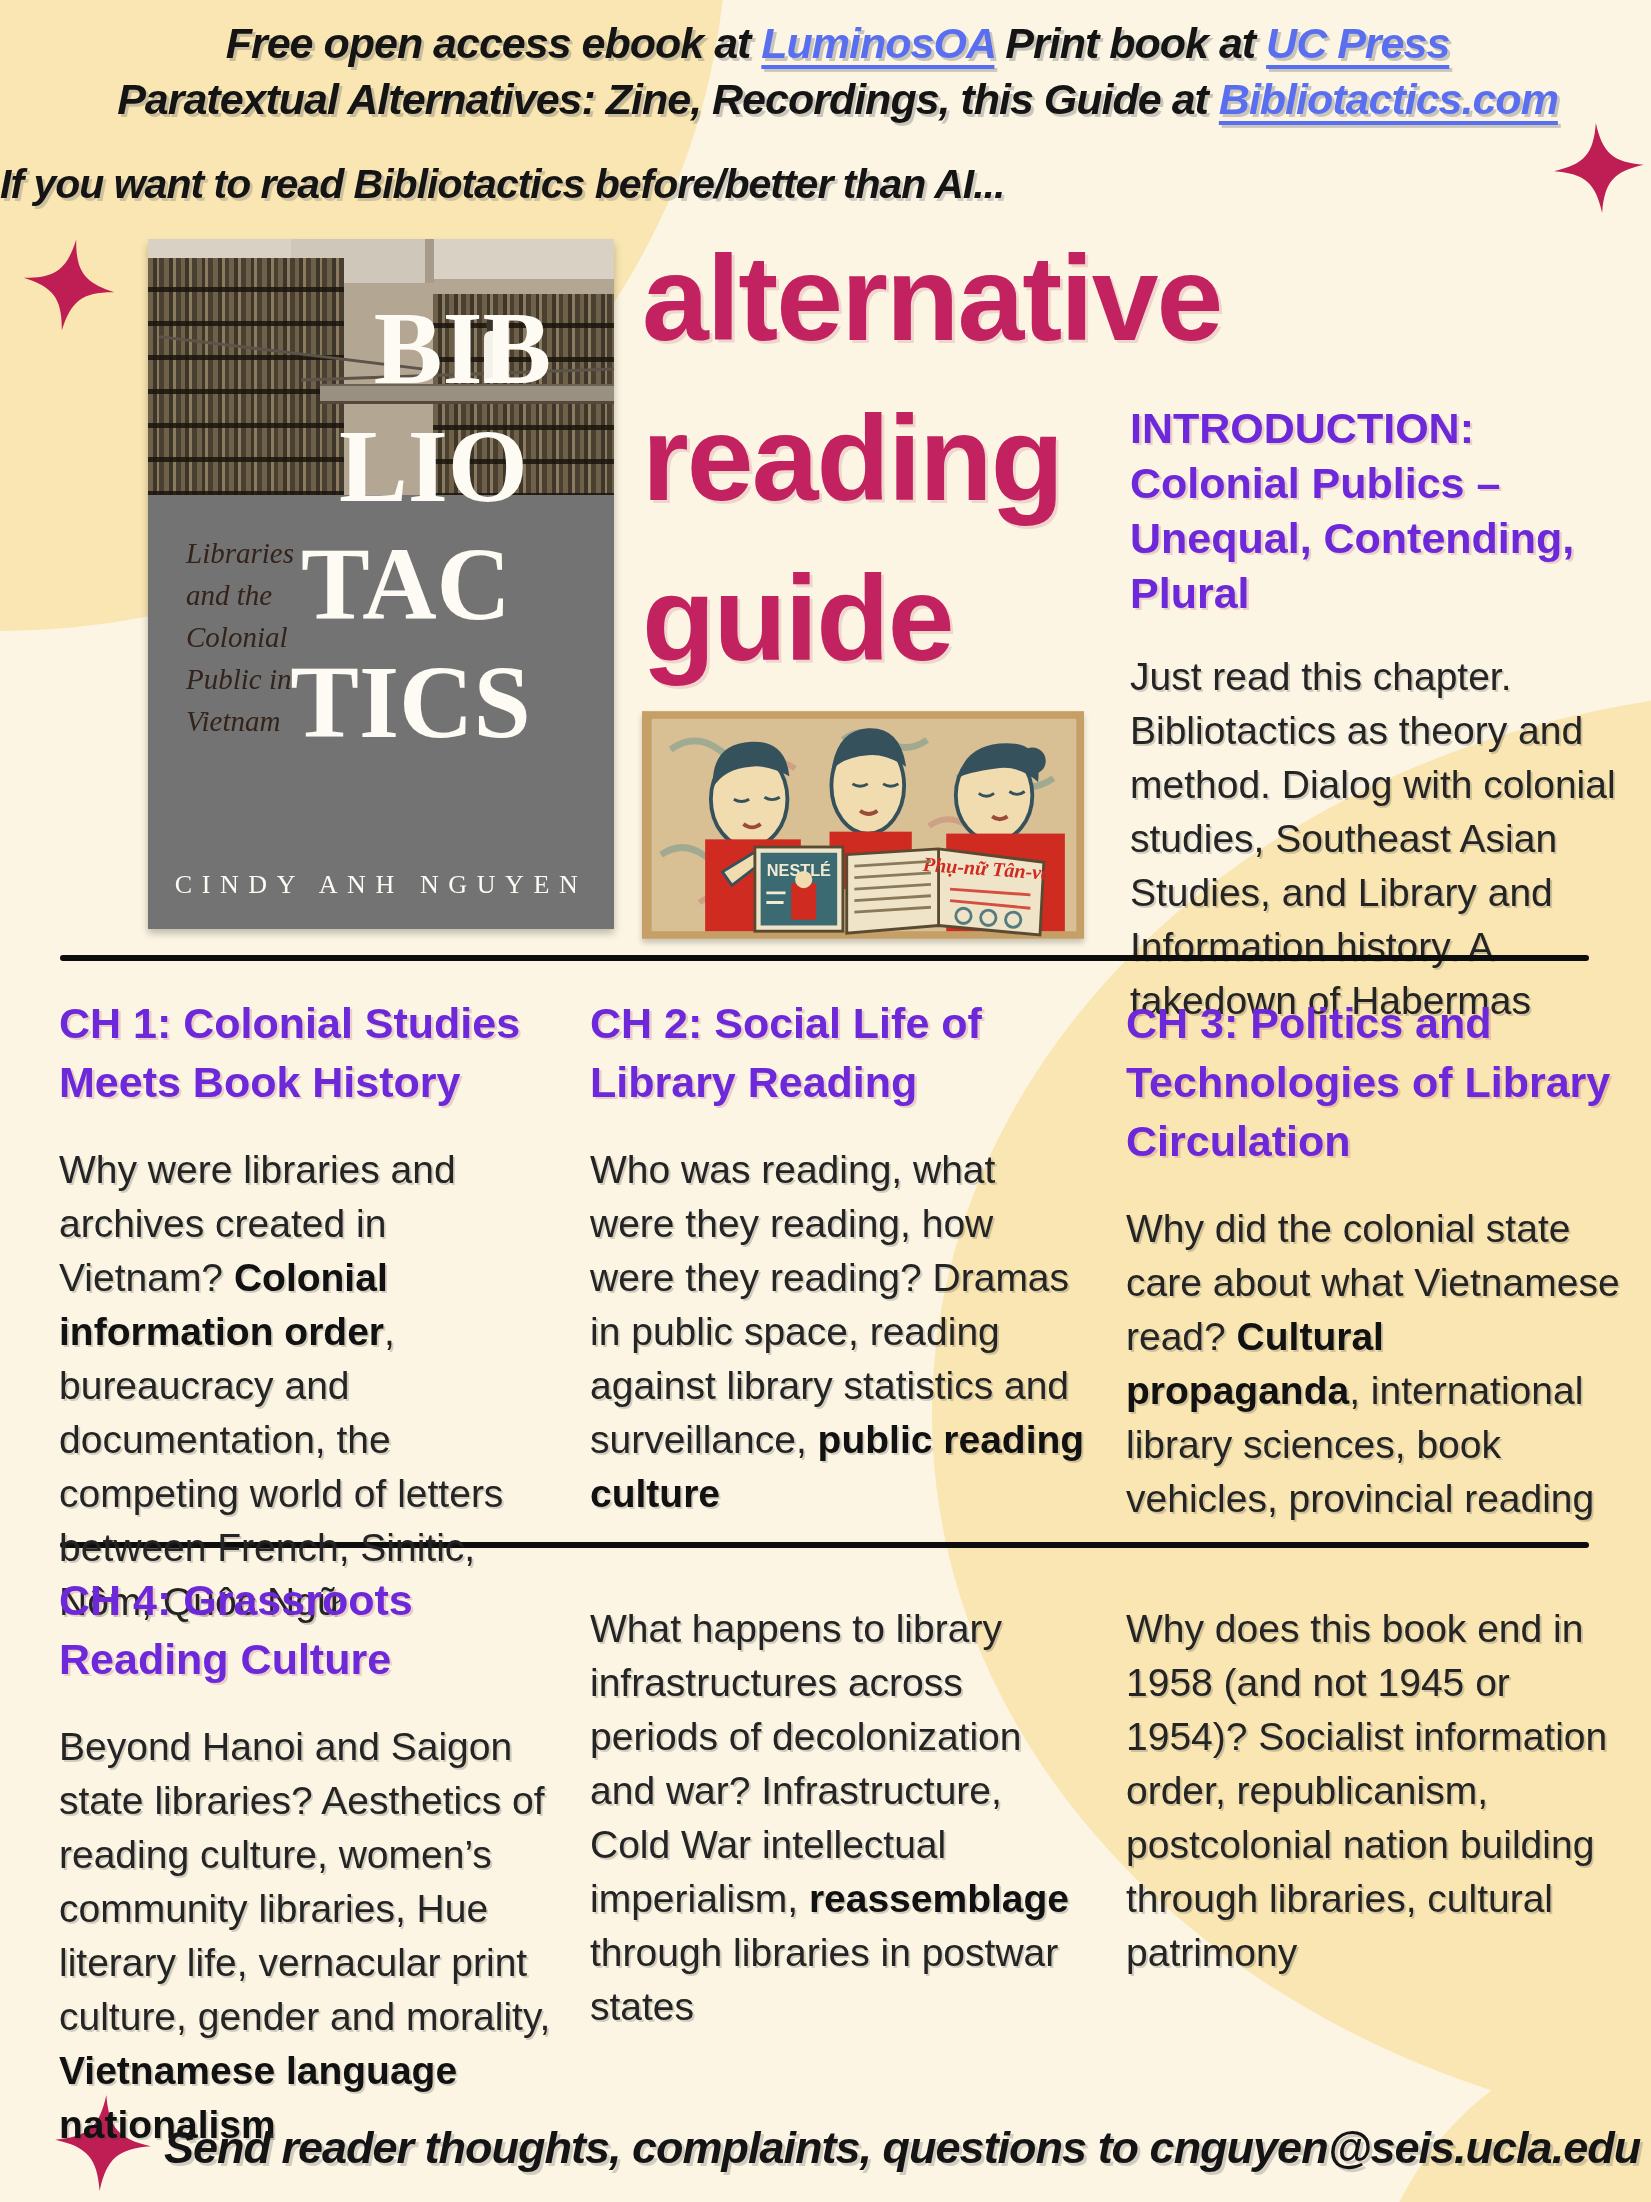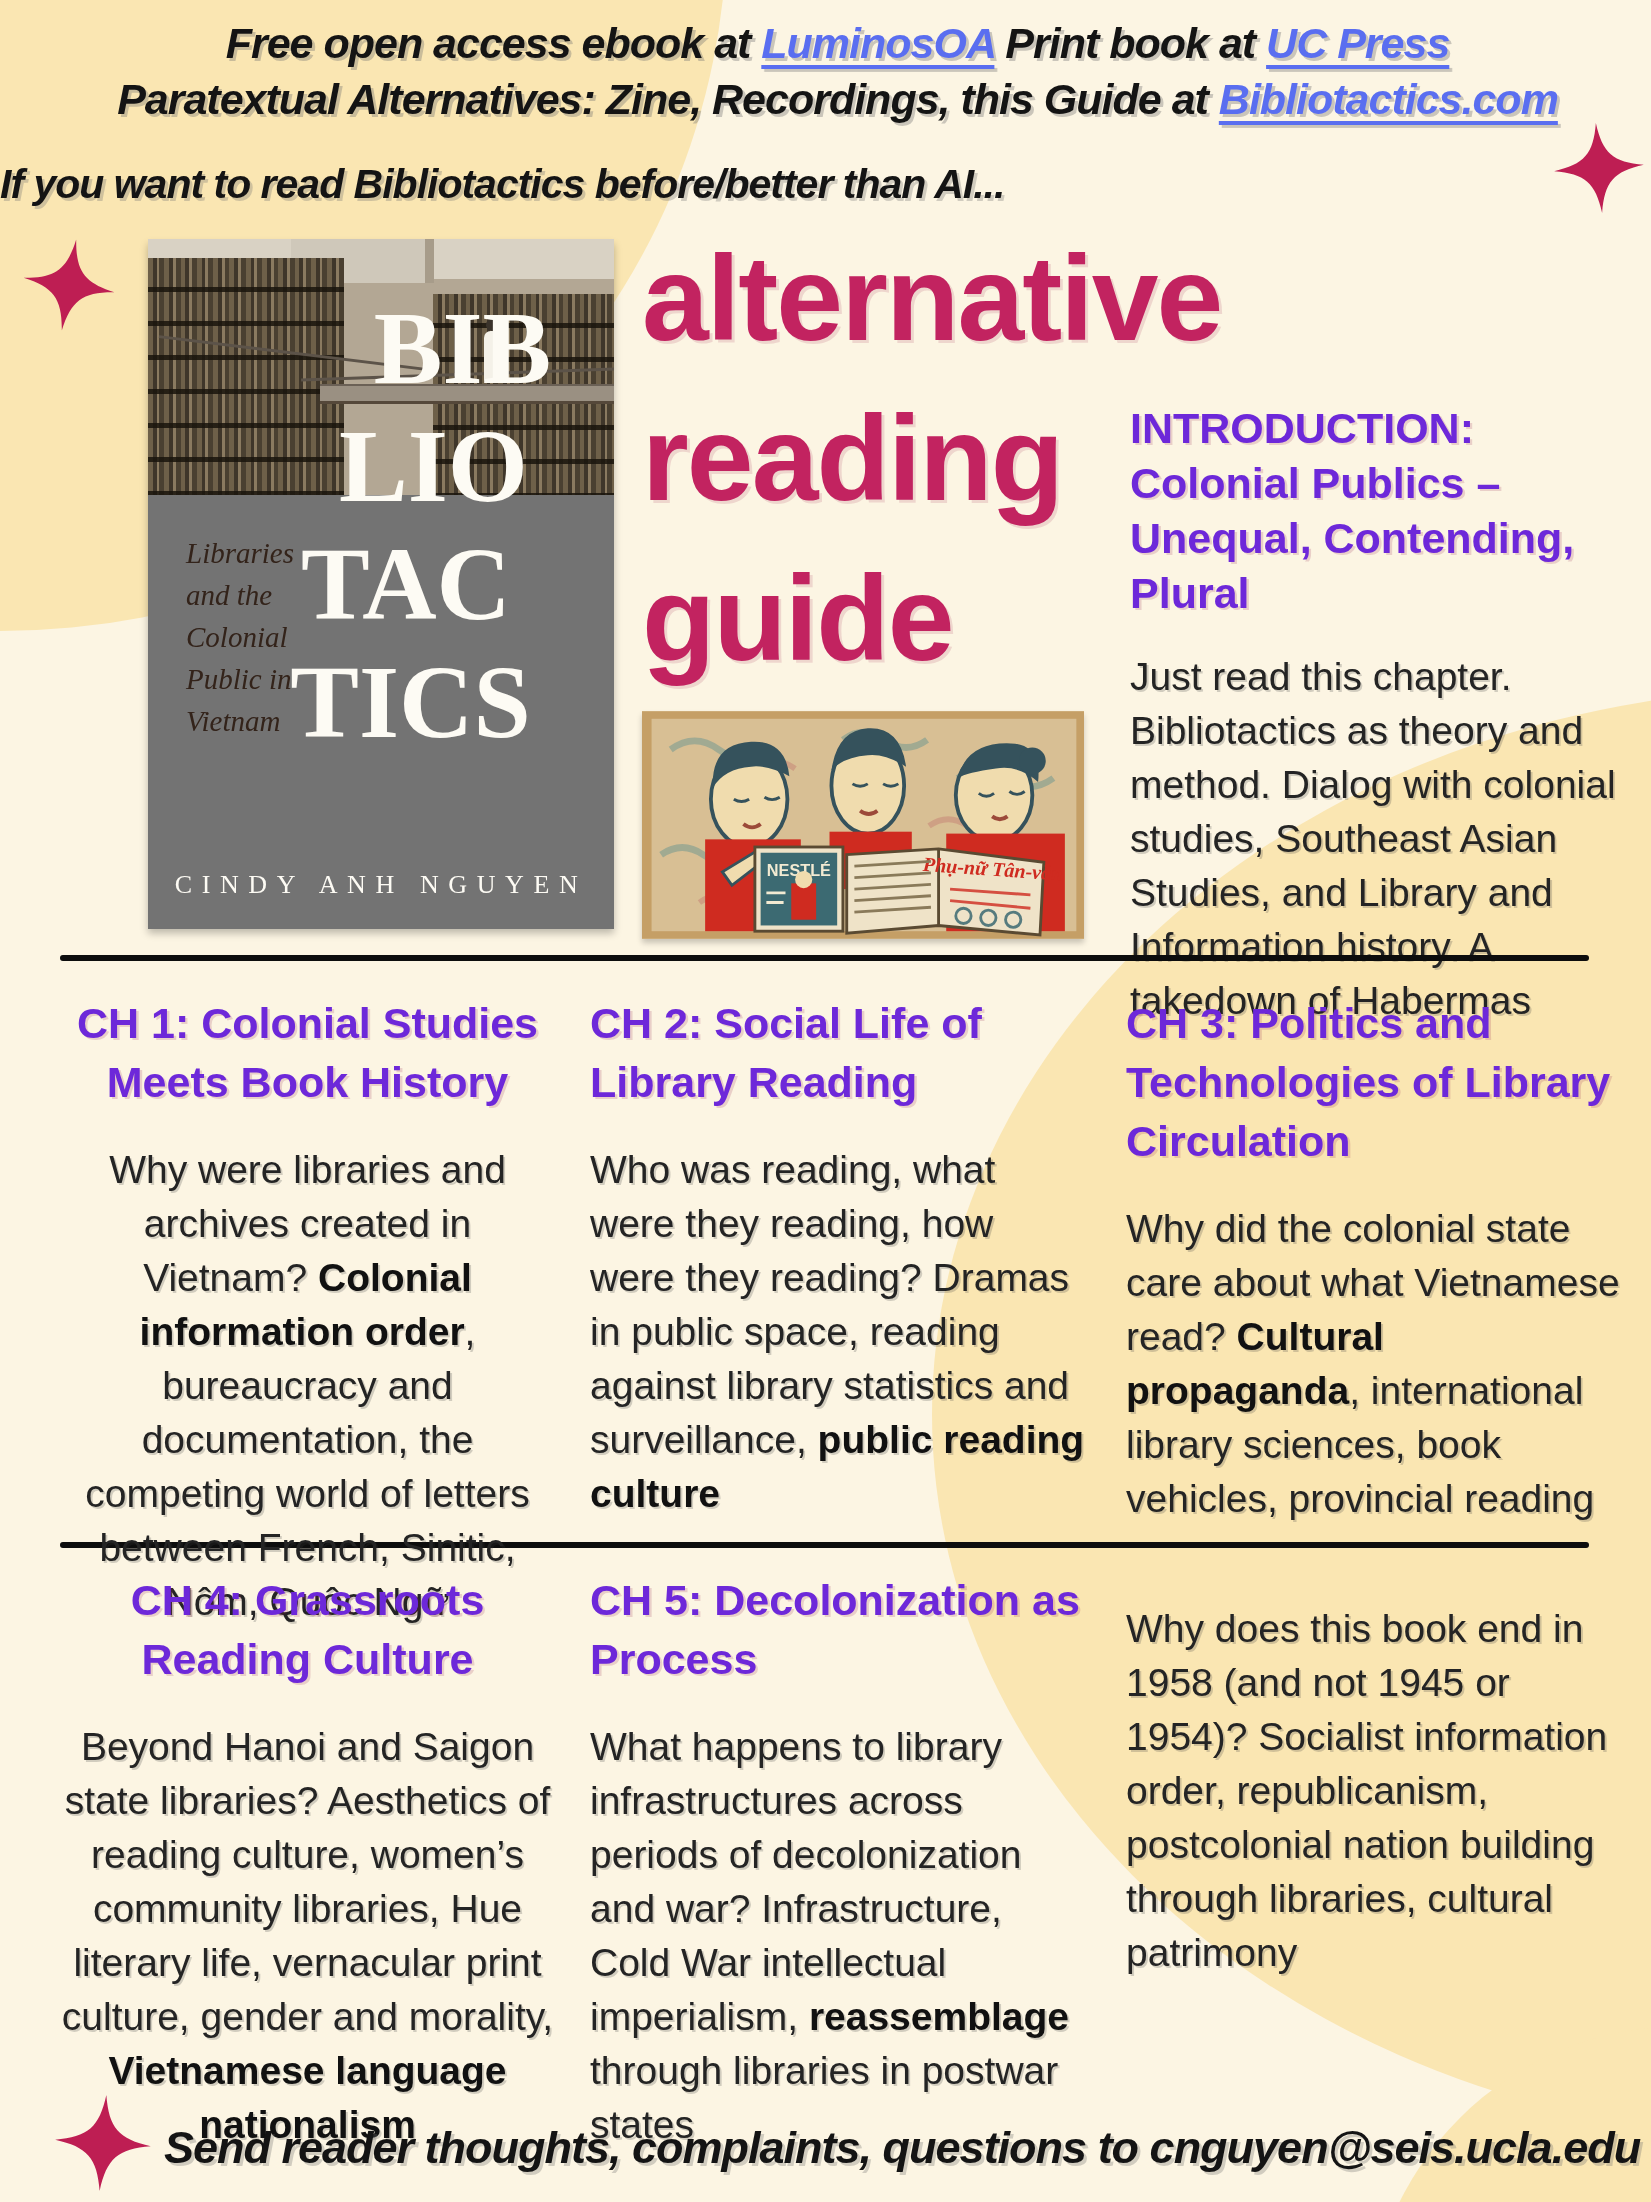--- a/index.html
+++ b/index.html
@@ -100,21 +100,21 @@
   .section-body strong{font-weight:bold;color:#111;}
 
   
   #illustration{position:absolute;left:642px;top:711px;width:442px;height:228px;box-shadow:0 3.8px 5.7px rgba(0,0,0,0.2);}
 
   .divider{position:absolute;left:60px;width:1529px;height:5.7px;background:#0d0d0d;border-radius:2.9px;}
   #divider1{top:955px;}
   #divider2{top:1542px;}
 
   .chapter{position:absolute;width:497px;}
-  .col-a{left:59px;text-align:center;}  .col-b{left:590px;}  .col-c{left:1126px;}
+  .col-a{left:59px;}  .col-b{left:590px;}  .col-c{left:1126px;}
   .row-1{top:994px;} .row-2{top:1571px;}
   .chapter .section-heading{line-height:59px;}
   .chapter .section-body{margin-top:31px;}
 
   #footer-text{
     position:absolute;left:164px;top:2122px;width:1434px;
     font-size:45px;font-weight:bold;font-style:italic;letter-spacing:-1px;
     color:#141414;text-shadow:2.9px 2.9px 0 rgba(110,110,110,0.3);white-space:nowrap;
   }
 </style>
@@ -250,21 +250,20 @@
   <h3 class="section-heading">CH 3:  Politics and Technologies of Library Circulation</h3>
   <p class="section-body"><span>Why did the colonial state care about what Vietnamese read? </span><strong>Cultural propaganda</strong><span>, international library sciences, book vehicles, provincial reading</span></p>
 </div>
 
 <div class="chapter col-a row-2">
   <h3 class="section-heading">CH 4: Grassroots Reading Culture</h3>
   <p class="section-body"><span>Beyond Hanoi and Saigon state libraries? Aesthetics of reading culture, women’s community libraries, Hue literary life, vernacular print culture, gender and morality, </span><strong>Vietnamese language nationalism</strong><span></span></p>
 </div>
 
 <div class="chapter col-b row-2">
-  <h3 class="section-heading">CH 5: Decolonization as Process</h3>
   <p class="section-body"><span>What happens to library infrastructures across periods of decolonization and war? Infrastructure, Cold War intellectual imperialism, </span><strong>reassemblage</strong><span> through libraries in postwar states</span></p>
 </div>
 
 <div class="chapter col-c row-2">
   <p class="section-body"><span>Why does this book end in 1958 (and not 1945 or 1954)? Socialist information order, republicanism, postcolonial nation building through libraries, cultural patrimony</span><strong></strong><span></span></p>
 </div>
 
 <div id="footer-text">Send reader thoughts, complaints, questions to cnguyen@seis.ucla.edu</div>
 
 

